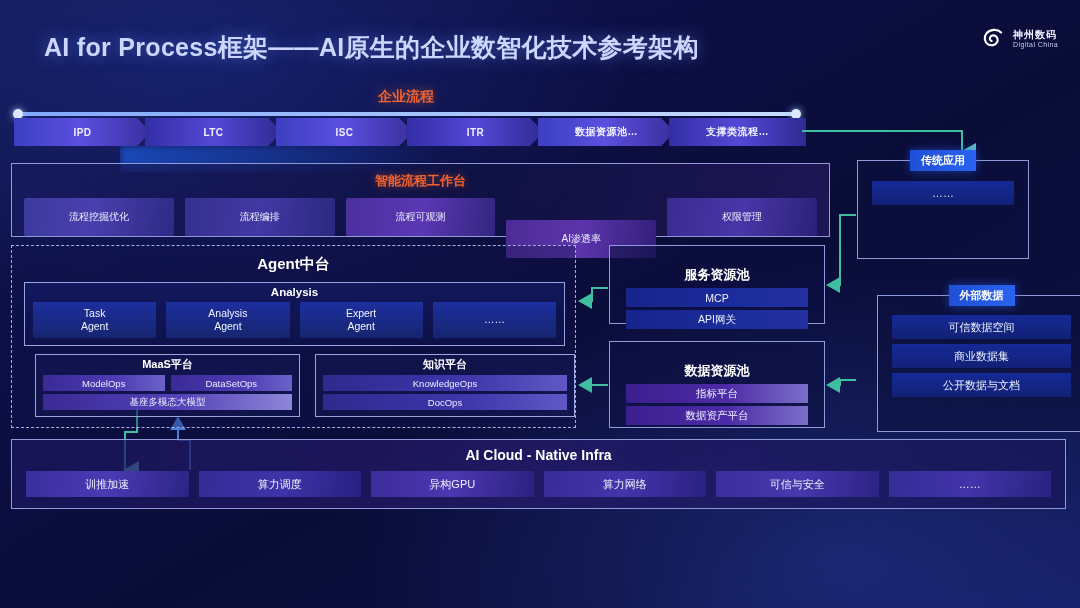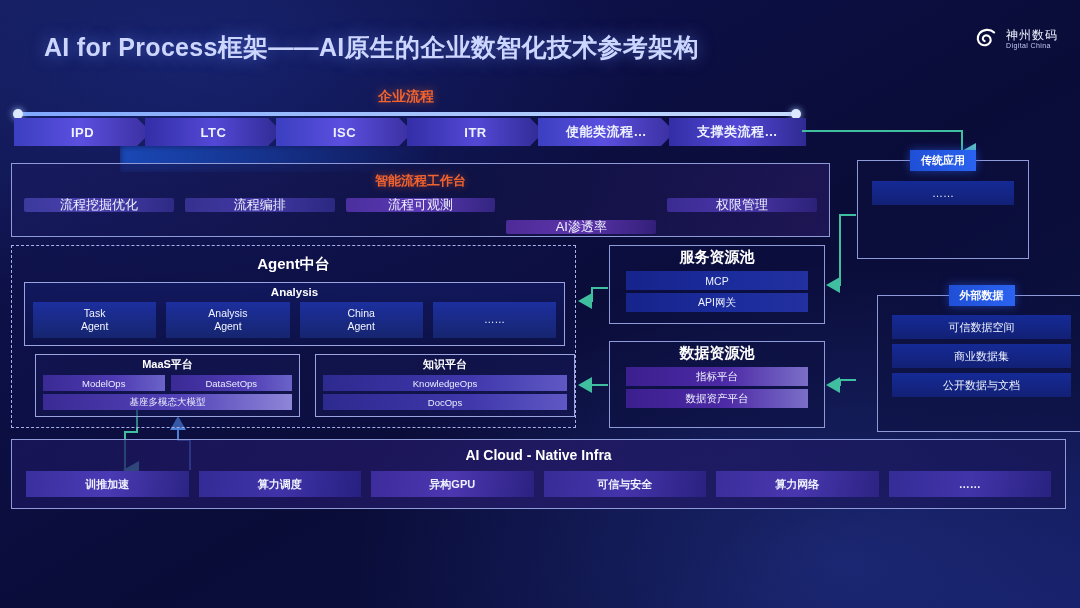--- a/index.html
+++ b/index.html
@@ -22,63 +22,63 @@
   .title {
     position: absolute; left: 44px; top: 31px;
     font-size: 25px; font-weight: bold; letter-spacing: .3px;
     color: #cdd6ff;
     text-shadow: 0 0 16px rgba(110,140,255,.55);
     white-space: nowrap;
   }
   .logo { position: absolute; right: 22px; top: 26px; display: flex; align-items: center; gap: 7px; }
   .logo-mark { width: 26px; height: 26px; }
   .logo-text { line-height: 1.05; }
-  .logo-cn { font-size: 12px; font-weight: normal; color: #eef2ff; letter-spacing: 1px; }
+  .logo-cn { font-size: 10px; font-weight: bold; color: #eef2ff; letter-spacing: 1px; }
   .logo-en { font-size: 7px; color: #c3ccf2; letter-spacing: .4px; }
 
   
   .proc-title {
     position: absolute; left: 0; right: 0; top: 88px; text-align: center;
     font-size: 14px; font-weight: bold; color: #f2622e;
     text-shadow: 0 0 10px rgba(255,120,50,.5);
     width: 812px;
   }
   .rail { position: absolute; left: 14px; top: 112px; width: 786px; height: 4px;
           background: linear-gradient(90deg,#7fa8ff,#c8dcff); border-radius: 2px; }
   .rail .knob { position: absolute; top: -3px; width: 10px; height: 10px; border-radius: 50%;
           background: #dce9ff; box-shadow: 0 0 7px #9fc2ff; }
   .rail .knob.l { left: -1px; } .rail .knob.r { right: -1px; }
 
   .chev-bar { position: absolute; left: 14px; top: 118px; width: 786px; height: 28px;
               display: flex; }
   .chev {
     position: relative; flex: 1; height: 28px;
     display: flex; align-items: center; justify-content: center;
-    font-size: 13px; font-weight: bold; color: #eef2ff; letter-spacing: .5px;
+    font-size: 10px; font-weight: bold; color: #eef2ff; letter-spacing: .5px;
     background: linear-gradient(90deg, #3b3fc0 0%, #5b4fe0 48%, #3a2f9e 100%);
     clip-path: polygon(0 0, calc(100% - 14px) 0, 100% 50%, calc(100% - 14px) 100%, 0 100%);
     margin-right: -6px;
   }
   .chev:nth-child(even) { background: linear-gradient(90deg, #332ea6 0%, #5348d6 50%, #2f2a92 100%); }
   .chev:last-child { clip-path: polygon(0 0, 100% 0, 100% 100%, 0 100%); }
   .glow-diag { position: absolute; left: 120px; top: 146px; width: 420px; height: 26px;
      background: linear-gradient(100deg, rgba(30,110,255,.55), rgba(30,110,255,0) 75%);
      clip-path: polygon(0 0, 100% 0, 62% 100%, 0 100%); filter: blur(3px); }
 
   
   .panel { position: absolute; border: 1px solid #8f9ad8; }
 
   
   #workbench { left: 11px; top: 163px; width: 819px; height: 74px;
     background: linear-gradient(115deg, rgba(24,26,95,.72), rgba(16,18,66,.62) 55%, rgba(46,30,108,.55)); }
   #workbench .wb-title { margin-top: 8px; font-size: 13px; font-weight: bold; color: #f2622e;
     text-align: center; text-shadow: 0 0 9px rgba(255,110,40,.45); }
   .wb-row { display: flex; gap: 11px; padding: 8px 12px 0 12px; }
-  .wb-cell { flex: 1; height: 14px; display: flex; align-items: center; justify-content: center;
-    font-size: 13px; color: #eef0ff; border-radius: 2px;
+  .wb-cell { flex: 1; height: 38px; display: flex; align-items: center; justify-content: center;
+    font-size: 10px; color: #eef0ff; border-radius: 2px;
     background: linear-gradient(100deg, #3b3a9c, #4a3fae 45%, #2d2a84); }
   .wb-cell:nth-child(2) { background: linear-gradient(100deg,#35318f,#4338a4 50%,#2a2880); }
   .wb-cell:nth-child(3) { background: linear-gradient(100deg,#4a2f9d,#5b38b4 50%,#33257f); }
   .wb-cell:nth-child(4) { background: linear-gradient(100deg,#4d2b96,#5c34ab 50%,#321f79); margin-top: 22px; }
   .wb-cell:nth-child(5) { background: linear-gradient(100deg,#3a2b91,#4a36a8 50%,#2b2178); }
 
   
   #agent-hub { left: 11px; top: 245px; width: 565px; height: 183px;
     border: 1px dashed #a7b0e8; background: rgba(16,20,78,.35); }
   #agent-hub .hub-title { margin-top: 9px; font-size: 15px; font-weight: bold; color: #fff; text-align: center; }
@@ -97,21 +97,21 @@
   .sub-title { margin-top: 2px; font-size: 11px; font-weight: bold; text-align: center; color: #fff; }
   .pill-row { display: flex; gap: 6px; padding: 3px 7px 0 7px; }
   .pill { flex: 1; height: 16px; display: flex; align-items: center; justify-content: center;
     font-size: 9.5px; color: #eaeeff; background: linear-gradient(90deg, #3a2a95, #4e3bb3 60%, #6b63c9); }
   .pill.wide { background: linear-gradient(90deg, #3a2a95, #5342b8 55%, #8e86d8); }
   .pill.blue { background: linear-gradient(90deg, #2d2a8f, #3f37ab 60%, #5f58c4); }
 
   
   #svc-pool { left: 609px; top: 245px; width: 216px; height: 79px; background: rgba(13,17,66,.55); }
   #data-pool { left: 609px; top: 341px; width: 216px; height: 87px; background: rgba(13,17,66,.55); }
-  .pool-title { margin-top: 2px; font-size: 15px; font-weight: bold; text-align: center; color: #fff; }
+  .pool-title { margin-top: 20px; font-size: 13px; font-weight: bold; text-align: center; color: #fff; }
   .pool-items { padding: 4px 16px 0 16px; display: flex; flex-direction: column; gap: 3px; }
   .pool-item { height: 19px; display: flex; align-items: center; justify-content: center;
     font-size: 10.5px; color: #eef2ff; background: linear-gradient(90deg,#16248c,#1b2c9c 60%,#23309f); }
   .pool-item.purple { background: linear-gradient(90deg,#3b1f8e,#4d2aa6 55%,#7b6fc8); }
 
   
   #legacy { left: 857px; top: 160px; width: 172px; height: 99px; background: rgba(12,16,62,.5); }
   #external { left: 857px; top: 295px; width: 209px; height: 137px; background: rgba(12,16,62,.5); margin-left: 20px; }
   .tag {
     position: absolute; top: -11px; left: 50%; transform: translateX(-50%);
@@ -121,21 +121,21 @@
   }
   .rc-items { padding: 20px 14px 0 14px; display: flex; flex-direction: column; gap: 6px; }
   .rc-item { height: 24px; display: flex; align-items: center; justify-content: center;
     font-size: 11px; color: #eef2ff; background: linear-gradient(180deg,#152a96,#122075); }
   #external .rc-items { padding-top: 19px; gap: 5px; }
 
   
   #infra { left: 11px; top: 439px; width: 1055px; height: 70px;
     background: linear-gradient(110deg, rgba(26,22,92,.75), rgba(40,28,110,.66) 48%, rgba(22,22,88,.7)); }
   #infra .infra-title { margin-top: 7px; font-size: 14px; font-weight: bold; text-align: center; color: #fff; }
-  .infra-row { display: flex; gap: 10px; padding: 8px 14px 16px 14px; font-weight: bold; }
+  .infra-row { display: flex; gap: 10px; padding: 8px 14px 16px 14px; }
   .infra-cell { flex: 1; height: 26px; display: flex; align-items: center; justify-content: center;
     font-size: 11px; color: #eef2ff; background: linear-gradient(100deg,#3a2f9e,#4a3ab4 50%,#2c2484); }
   .infra-cell:nth-child(2) { background: linear-gradient(100deg,#332b95,#4033a9 50%,#272080); }
   .infra-cell:nth-child(3) { background: linear-gradient(100deg,#3d2c9c,#4c37b0 50%,#2b2181); }
   .infra-cell:nth-child(4) { background: linear-gradient(100deg,#372c97,#4534ab 50%,#2a2180); }
   .infra-cell:nth-child(5) { background: linear-gradient(100deg,#3b2e9b,#4937af 50%,#2c2383); }
   .infra-cell:nth-child(6) { background: linear-gradient(100deg,#352c96,#4234aa 50%,#292280); }
 
   svg.wires { position: absolute; inset: 0; width: 1080px; height: 608px; pointer-events: none; }
 </style>
@@ -169,21 +169,21 @@
     <div class="chev">
         <span>LTC</span>
       </div>
     <div class="chev">
         <span>ISC</span>
       </div>
     <div class="chev">
         <span>ITR</span>
       </div>
     <div class="chev">
-        <span>使能类流程…</span>
+        <span>数据资源池…</span>
       </div>
     <div class="chev">
         <span>支撑类流程…</span>
       </div>
   </div>
 
   <svg class="wires">
     <defs>
       <marker id="tealArrow" markerWidth="8" markerHeight="8" refX="6" refY="4" orient="auto">
         <path d="M0,0 L7,4 L0,8 z" fill="#3fbfa0"></path>
@@ -240,21 +240,21 @@
       <div class="ops-row">
         <div class="ops-cell">
           <span>Task</span>
           <span>Agent</span>
         </div>
         <div class="ops-cell">
           <span>Analysis</span>
           <span>Agent</span>
         </div>
         <div class="ops-cell">
-          <span>China</span>
+          <span>Expert</span>
           <span>Agent</span>
         </div>
         <div class="ops-cell">
           <span>……</span>
         </div>
       </div>
     </div>
 
     <div id="maas">
       <div class="sub-title">MaaS平台</div>
@@ -342,24 +342,24 @@
       <div class="infra-cell">
           <span>训推加速</span>
         </div>
       <div class="infra-cell">
           <span>算力调度</span>
         </div>
       <div class="infra-cell">
           <span>异构GPU</span>
         </div>
       <div class="infra-cell">
+          <span>算力网络</span>
+        </div>
+      <div class="infra-cell">
           <span>可信与安全</span>
         </div>
       <div class="infra-cell">
-          <span>算力网络</span>
-        </div>
-      <div class="infra-cell">
           <span>……</span>
         </div>
     </div>
   </div>
 
 </div>
 
 </body></html>

